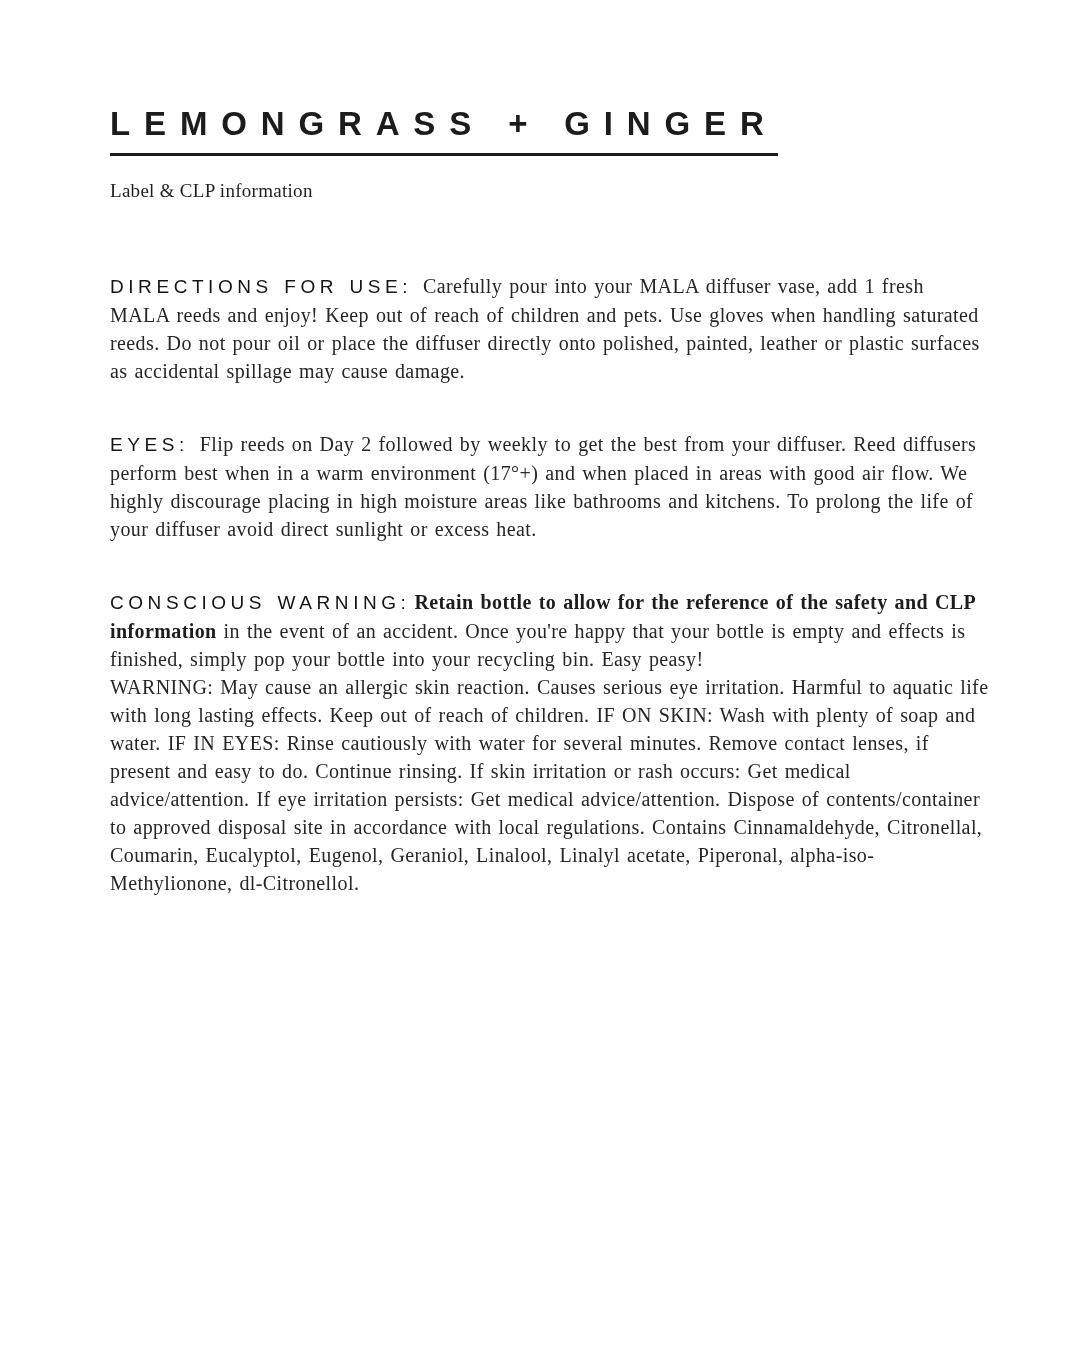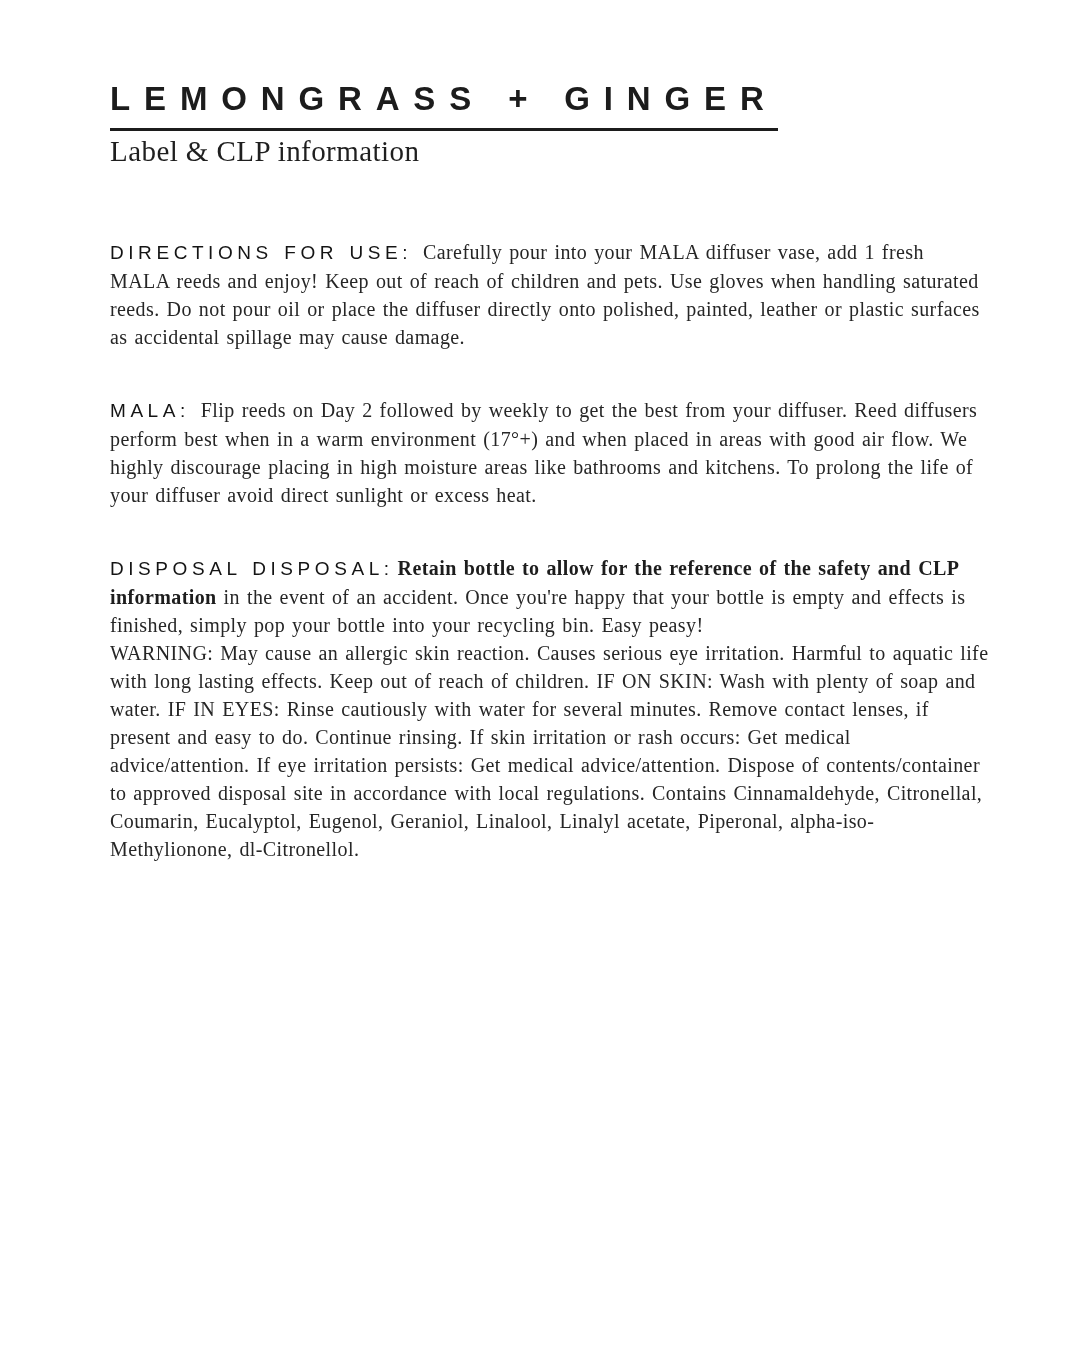--- a/index.html
+++ b/index.html
@@ -6,39 +6,39 @@
   html, body { width: 1080px; height: 1350px; }
   body {
     background: #ffffff;
     color: #262626;
     font-family: "Liberation Serif", serif;
     overflow: hidden;
   }
   .page {
     width: 1080px;
     height: 1350px;
-    padding: 81px 90px 0 110px;
+    padding: 106px 90px 0 110px;
   }
   
   .doc-title {
     display: inline-block;
     font-family: "Liberation Sans", sans-serif;
     font-size: 33px;
     font-weight: 600;
     letter-spacing: 0.42em;
     color: #1c1c1c;
     line-height: 1.1;
     padding-bottom: 11px;
     border-bottom: 3px solid #1c1c1c;
     white-space: nowrap;
   }
   .doc-subtitle {
-    margin-top: 4px;
+    margin-top: 24px;
     font-family: "Liberation Serif", serif;
-    font-size: 29px;
+    font-size: 19px;
     font-weight: 400;
     color: #1f1f1f;
     letter-spacing: 0.015em;
   }
   
   .section { margin-top: 45px; max-width: 885px; }
   .section.first { margin-top: 70px; }
   .body-text {
     font-size: 20px;
     line-height: 28px;
@@ -80,24 +80,24 @@
   <h1 class="doc-title">LEMONGRASS + GINGER</h1>
 
   <h2 class="doc-subtitle">Label &amp; CLP information</h2>
 
   <p class="section first body-text">
     <span class="inline-label">DIRECTIONS FOR USE:</span>
     <span>Carefully pour into your MALA diffuser vase, add 1 fresh MALA reeds and enjoy! Keep out of reach of children and pets. Use gloves when handling saturated reeds. Do not pour oil or place the diffuser directly onto polished, painted, leather or plastic surfaces as accidental spillage may cause damage.</span>
   </p>
 
   <p class="section body-text">
-    <span class="inline-label">MALA:</span>
+    <span class="inline-label">EYES:</span>
     <span>Flip reeds on Day 2 followed by weekly to get the best from your diffuser. Reed diffusers perform best when in a warm environment (17°+) and when placed in areas with good air flow. We highly discourage placing in high moisture areas like bathrooms and kitchens. To prolong the life of your diffuser avoid direct sunlight or excess heat.</span>
   </p>
 
   <p class="section body-text">
-    <span class="inline-label">DISPOSAL DISPOSAL:</span><span class="emphasis">Retain bottle to allow for the reference of the safety and CLP information</span><span> in the event of an accident. Once you're happy that your bottle is empty and effects is finished, simply pop your bottle into your recycling bin. Easy peasy!</span>
+    <span class="inline-label">CONSCIOUS WARNING:</span><span class="emphasis">Retain bottle to allow for the reference of the safety and CLP information</span><span> in the event of an accident. Once you're happy that your bottle is empty and effects is finished, simply pop your bottle into your recycling bin. Easy peasy!</span>
   </p>
 
 
   <p class="warning-block body-text">WARNING: May cause an allergic skin reaction. Causes serious eye irritation. Harmful to aquatic life with long lasting effects. Keep out of reach of children. IF ON SKIN: Wash with plenty of soap and water. IF IN EYES: Rinse cautiously with water for several minutes. Remove contact lenses, if present and easy to do. Continue rinsing. If skin irritation or rash occurs: Get medical advice/attention. If eye irritation persists: Get medical advice/attention. Dispose of contents/container to approved disposal site in accordance with local regulations. Contains Cinnamaldehyde, Citronellal, Coumarin, Eucalyptol, Eugenol, Geraniol, Linalool, Linalyl acetate, Piperonal, alpha-iso-Methylionone, dl-Citronellol.</p>
 
 </div>
 
 </body></html>

